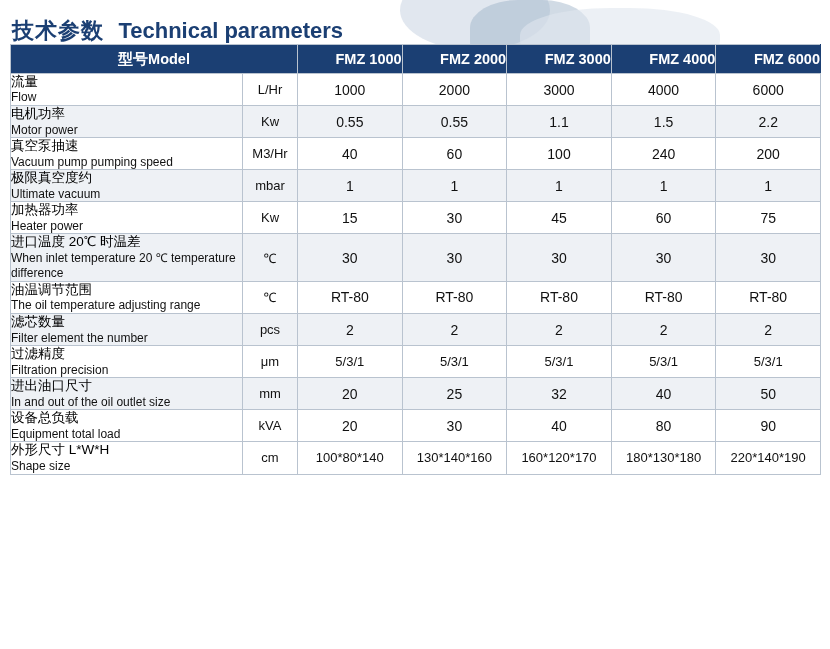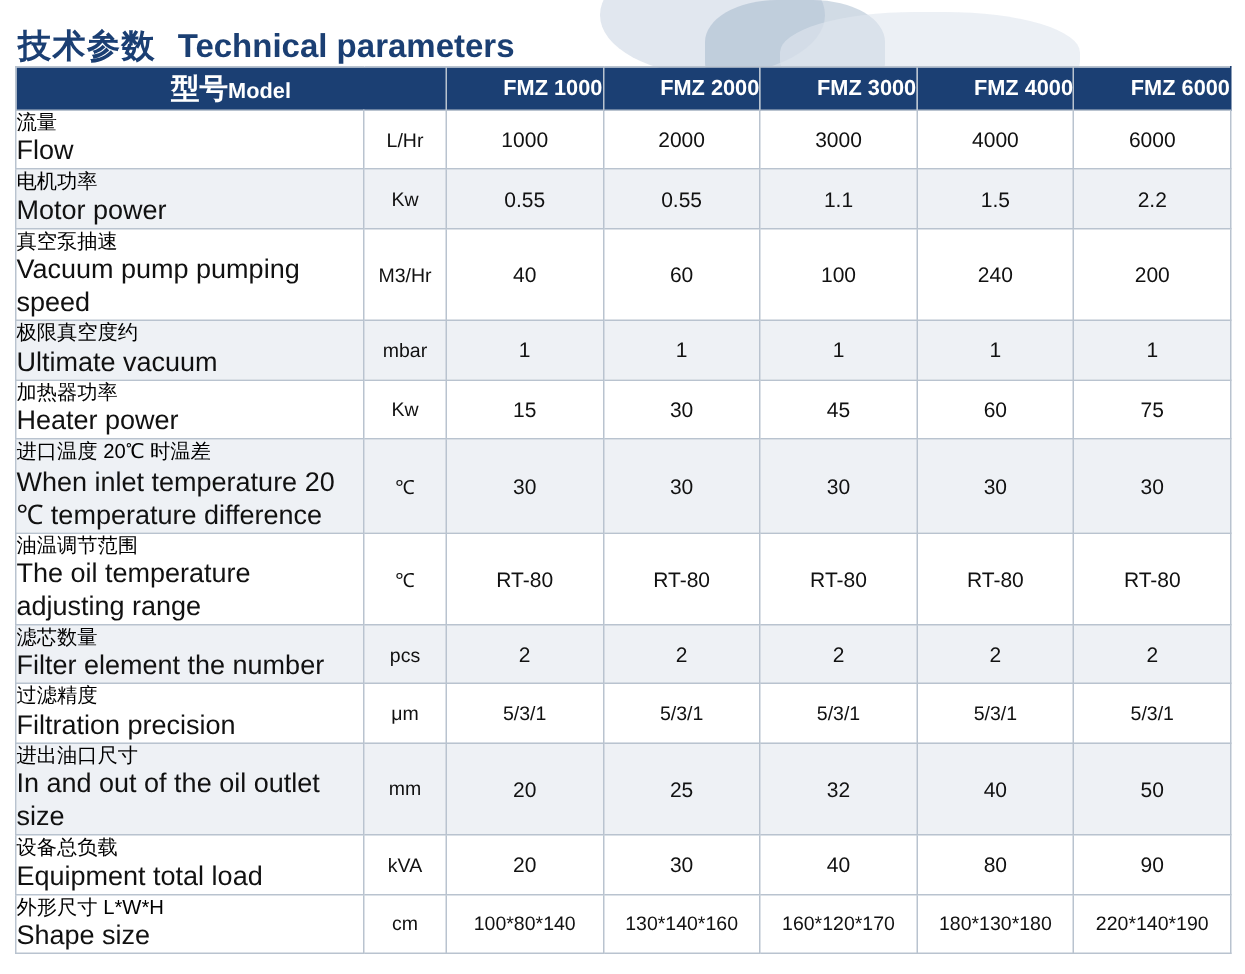--- a/index.html
+++ b/index.html
@@ -104,38 +104,38 @@
     font-size: 14.5px;
     font-weight: bold;
     text-align: right;
     border: 1px solid #1b3f73;
     border-right-color: #ffffff;
   }
   thead th:last-child { border-right-color: #1b3f73; }
   thead th.model-head {
     text-align: center;
   }
-  thead th.model-head .cn { font-size: 19px; }
+  thead th.model-head .cn { font-size: 15px; }
   thead th.model-head .en { font-size: 14.5px; margin-left: 0; }
 
   td.name {
     text-align: left;
     padding: 3px 0 3px 6px;
     line-height: 1.22;
     color: #111111;
     vertical-align: middle;
   }
   td.name .cn {
     display: block;
     font-size: 13.5px;
     color: #000000;
   }
   td.name .en {
     display: block;
-    font-size: 18px;
+    font-size: 12px;
     color: #111111;
   }
 
   td.unit {
     text-align: center;
     font-size: 13px;
     color: #111111;
     vertical-align: middle;
   }
   td.val {

